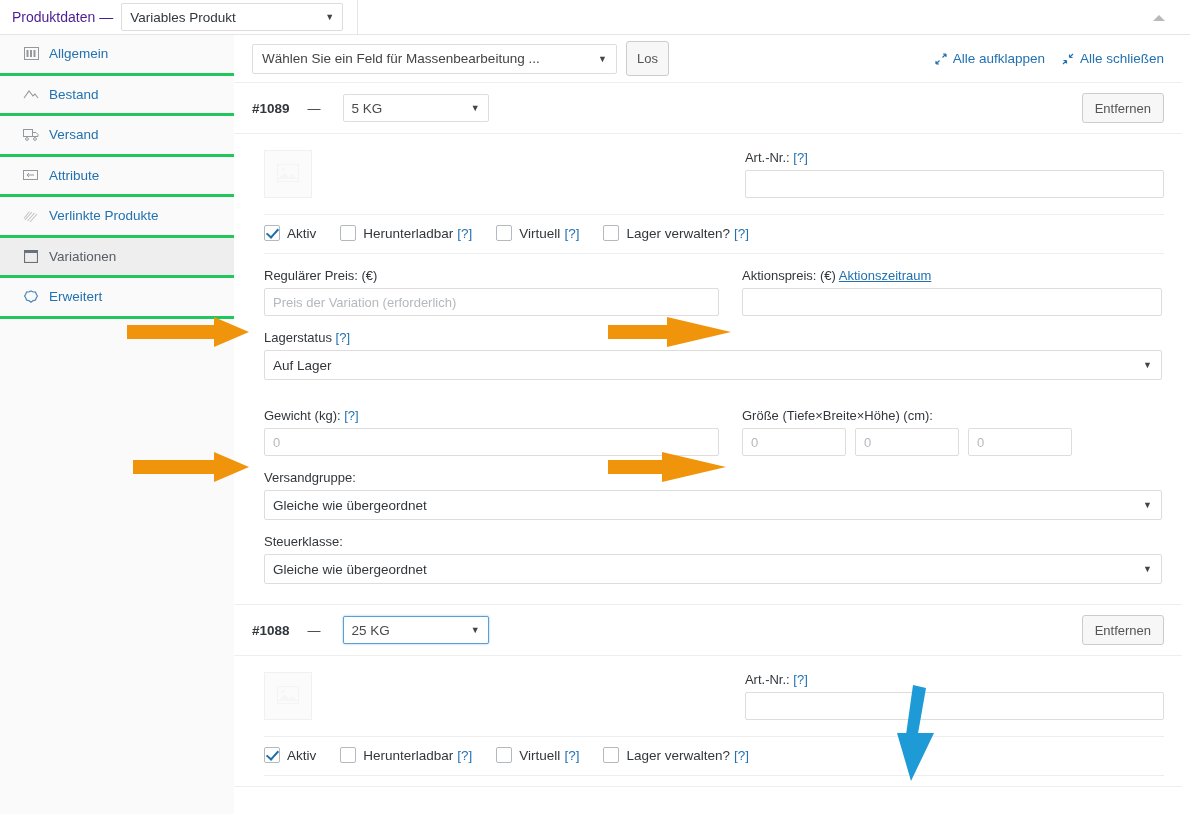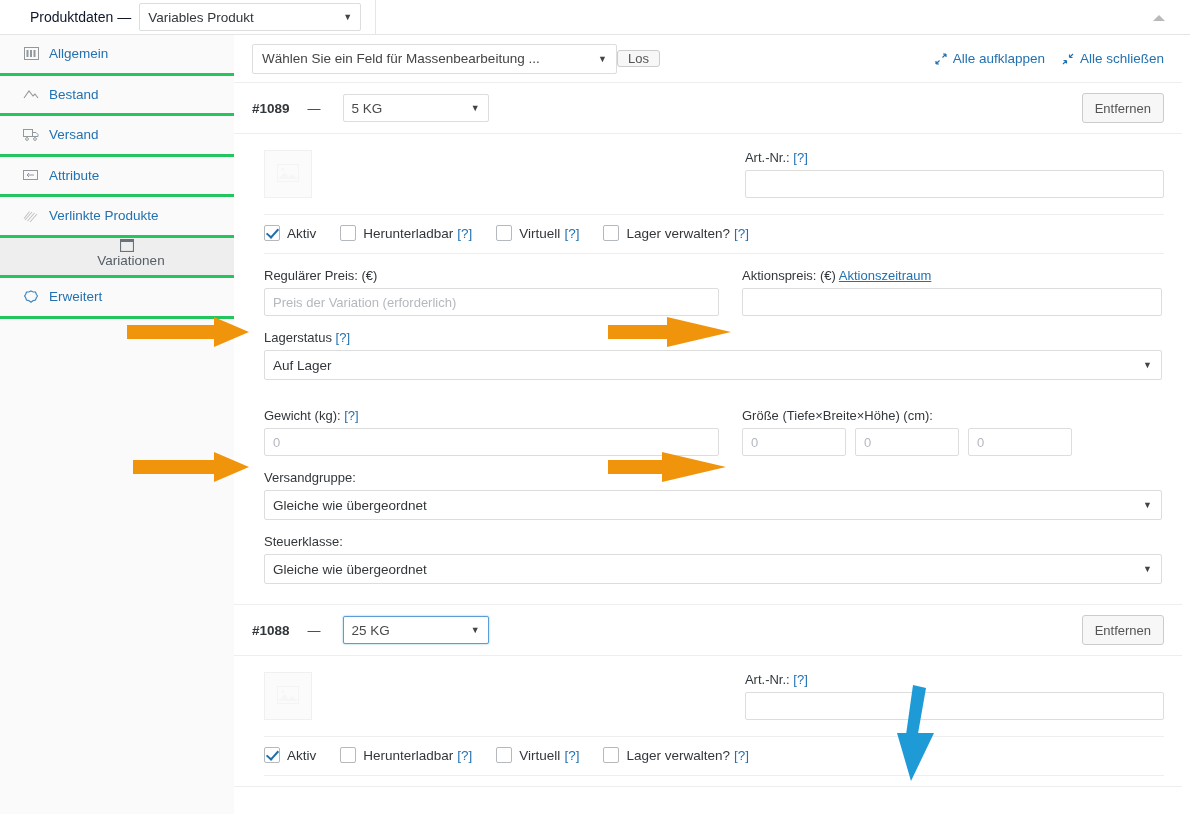--- a/index.html
+++ b/index.html
@@ -23,24 +23,23 @@
     position: absolute; left: 0; top: 0;
     width: 1190px; height: 35px;
     background: #ffffff;
     border-bottom: 1px solid #e5e5e5;
     display: flex; align-items: center;
     padding-left: 12px;
   }
   .topbar-title {
     font-size: 14px;
     font-weight: 400;
-    color: #0f172a;
+    color: #4c1d95;
     white-space: nowrap;
     margin-right: 8px;
-    margin-left: 18px;
   }
   .type-select {
     width: 222px; height: 28px;
     border: 1px solid #ddd;
     background: #fff;
     border-radius: 2px;
     font-size: 13.5px;
     color: #32373c;
     padding: 0 22px 0 8px;
     display: flex; align-items: center;
@@ -79,21 +78,21 @@
   .side-item {
     height: 40.5px;
     display: flex; align-items: center;
     padding-left: 22px;
     border-bottom: 3px solid #22c55e;
     color: #2271b1;
     font-size: 13.5px;
     cursor: pointer;
     background: #fafafa;
   }
-  .side-item.active { background: #eeeeee; color: #555d66; flex-direction: column; }
+  .side-item.active { background: #eeeeee; color: #555d66; }
   .side-item .sicon {
     width: 18px; height: 16px;
     margin-right: 9px;
     display: inline-flex; align-items: center; justify-content: center;
     opacity: .85;
   }
   .side-item .sicon svg { display: block; }
   .side-label { line-height: 1; }
 
   
@@ -131,21 +130,21 @@
     background: #f7f7f7;
     border-radius: 3px;
     color: #555;
     font-size: 13px;
     height: 28px;
     padding: 0 10px;
     display: inline-flex; align-items: center; justify-content: center;
     cursor: pointer;
     font-family: "Liberation Sans", sans-serif;
   }
-  .go-btn { height: 17px; }
+  .go-btn { margin-left: 9px; height: 35px; }
   .toolbar-right {
     margin-left: auto;
     display: flex; align-items: center;
     gap: 17px;
   }
   .tlink {
     color: #2271b1; font-size: 13.5px;
     display: inline-flex; align-items: center; gap: 6px;
     cursor: pointer; white-space: nowrap;
   }

